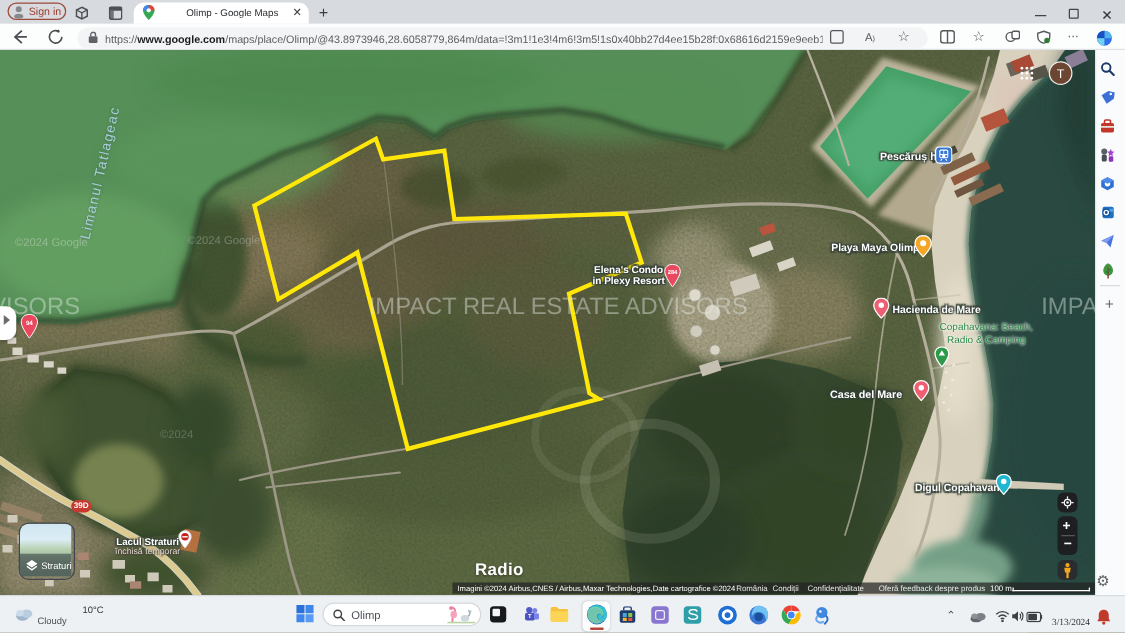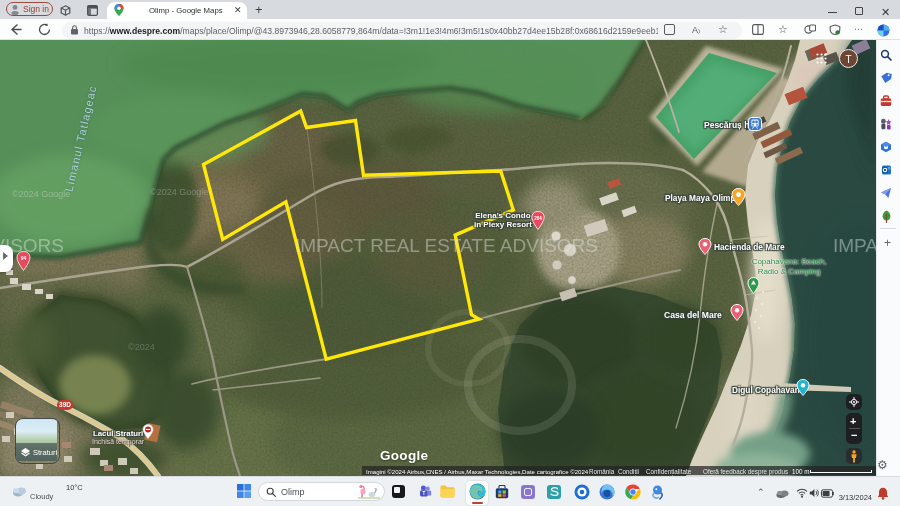--- a/index.html
+++ b/index.html
@@ -66,21 +66,21 @@
     <path d="M9.2 0.3 L9.6 3 L6.9 2.6 Z" fill="#4a4d51"></path>
   </svg>
 
   <div class="abs" style="left:62px;top:21.5px;width:680px;height:17px;background:#f3f4f6;border-radius:9px;"></div>
 
   <svg class="abs" style="left:70px;top:25px;" width="9" height="10" viewBox="0 0 9 10">
     <rect x="1" y="4" width="7" height="5.4" rx="1" fill="#5f6368"></rect>
     <path d="M2.6 4 V2.7 A1.9 1.9 0 0 1 6.4 2.7 V4" stroke="#5f6368" stroke-width="1.1" fill="none"></path>
   </svg>
 
-  <div class="abs" style="left:84px;top:25.5px;width:574px;overflow:hidden;font-size:8.6px;color:#5c5f63;white-space:nowrap;">https://<span style="color:#1b1c1e;font-weight:bold;">www.despre.com</span>/maps/place/Olimp/@43.8973946,28.6058779,864m/data=!3m1!1e3!4m6!3m5!1s0x40bb27d4ee15b28f:0x68616d2159e9eeb1!8m2!3d...</div>
+  <div class="abs" style="left:84px;top:25.5px;width:574px;overflow:hidden;font-size:8.6px;color:#5c5f63;white-space:nowrap;">https://<span style="color:#1b1c1e;font-weight:bold;">www.google.com</span>/maps/place/Olimp/@43.8973946,28.6058779,864m/data=!3m1!1e3!4m6!3m5!1s0x40bb27d4ee15b28f:0x68616d2159e9eeb1!8m2!3d...</div>
 
   <div class="abs" style="left:664px;top:24px;width:11px;height:11px;border:1.2px solid #55585c;border-radius:2px;"></div>
 
   <div class="abs" style="left:692px;top:24.5px;font-size:9px;color:#55585c;">A<span style="font-size:6px;">)</span></div>
 
   <div class="abs" style="left:718px;top:23px;font-size:11px;color:#55585c;">☆</div>
 
   <svg class="abs" style="left:752px;top:24px;" width="12" height="11" viewBox="0 0 12 11">
     <rect x="0.6" y="0.6" width="10.8" height="9.8" rx="2" fill="none" stroke="#55585c" stroke-width="1.1"></rect>
     <path d="M6 0.6 V10.4" stroke="#55585c" stroke-width="1.1"></path>
@@ -419,21 +419,21 @@
   <div class="abs" style="left:15px;top:418px;width:45px;height:46px;border-radius:8px;border:1.5px solid #41474c;overflow:hidden;">
     <div class="abs" style="left:0;top:0;width:41px;height:42px;background:linear-gradient(180deg,#cfe6f2 0%,#dcedf5 30%,#b9d2b4 48%,#93ad92 72%,#7f9c82 100%);"></div>
     <div class="abs" style="left:0;top:24px;width:41px;height:18px;background:rgba(45,55,60,0.55);"></div>
     <svg class="abs" style="left:4px;top:28px;" width="11" height="11" viewBox="0 0 11 11">
       <path d="M5.5 1 L10 4 L5.5 7 L1 4 Z" fill="#fff"></path>
       <path d="M1.5 6 L5.5 8.8 L9.5 6" stroke="#fff" stroke-width="1.2" fill="none"></path>
     </svg>
     <div class="abs" style="left:17px;top:29px;font-size:7.5px;color:#fff;">Straturi</div>
   </div>
 
-  <div class="abs" style="left:380px;top:448px;font-size:13.5px;font-weight:bold;color:#fff;letter-spacing:0.3px;text-shadow:0 1px 2px rgba(0,0,0,0.45);">Google</div>
+  <div class="abs" style="left:380px;top:448px;font-size:13.5px;font-weight:bold;color:#fff;letter-spacing:0.3px;text-shadow:0 1px 2px rgba(0,0,0,0.45);">Radio</div>
 
   <div class="abs" style="left:362px;top:466px;width:514px;height:9px;background:rgba(35,35,35,0.72);"></div>
   <div class="abs" style="left:366px;top:467.5px;font-size:6.1px;color:#fff;white-space:nowrap;">Imagini ©2024 Airbus,CNES / Airbus,Maxar Technologies,Date cartografice ©2024</div>
   <div class="abs" style="left:589px;top:467.5px;font-size:6.3px;color:#e8e8e8;">România</div>
   <div class="abs" style="left:618px;top:467.5px;font-size:6.3px;color:#e8e8e8;">Condiții</div>
   <div class="abs" style="left:646px;top:467.5px;font-size:6.3px;color:#e8e8e8;">Confidențialitate</div>
   <div class="abs" style="left:703px;top:467.5px;font-size:6.3px;color:#e8e8e8;">Oferă feedback despre produs</div>
   <div class="abs" style="left:792px;top:467.5px;font-size:6.3px;color:#fff;">100 m</div>
   <div class="abs" style="left:810px;top:470px;width:62px;height:3px;border-left:1px solid #fff;border-right:1px solid #fff;border-bottom:1px solid #fff;"></div>
 
@@ -651,20 +651,20 @@
   </svg>
 
   <svg class="abs" style="left:821px;top:488.5px;" width="13" height="9" viewBox="0 0 13 9">
     <rect x="0.5" y="0.8" width="11" height="7.4" rx="1.6" fill="none" stroke="#3c4043" stroke-width="1"></rect>
     <rect x="1.6" y="1.9" width="7" height="5.2" rx="0.8" fill="#3c4043"></rect>
     <rect x="11.8" y="2.8" width="1" height="3.4" rx="0.5" fill="#3c4043"></rect>
   </svg>
 
   <div class="abs" style="left:838px;top:483.5px;width:34px;text-align:left;font-size:7.5px;color:#2f3337;margin-top:38px;">12:56 PM</div>
 
-  <div class="abs" style="left:838px;top:493px;width:34px;text-align:right;font-size:7.5px;color:#2f3337;">3/13/2024</div>
+  <div class="abs" style="left:838px;top:493px;width:34px;text-align:right;font-size:7.5px;color:#2f3337;font-family:Liberation Serif, serif;">3/13/2024</div>
 
   <svg class="abs" style="left:877px;top:487px;" width="12" height="13" viewBox="0 0 12 13">
     <path d="M6 0.8 C3.6 0.8 2 2.6 2 5 L2 8 L0.8 10 L11.2 10 L10 8 L10 5 C10 2.6 8.4 0.8 6 0.8Z" fill="#c0392b"></path>
     <circle cx="6" cy="11.4" r="1.3" fill="#c0392b"></circle>
   </svg>
 
 </div>
 
 </body></html>

